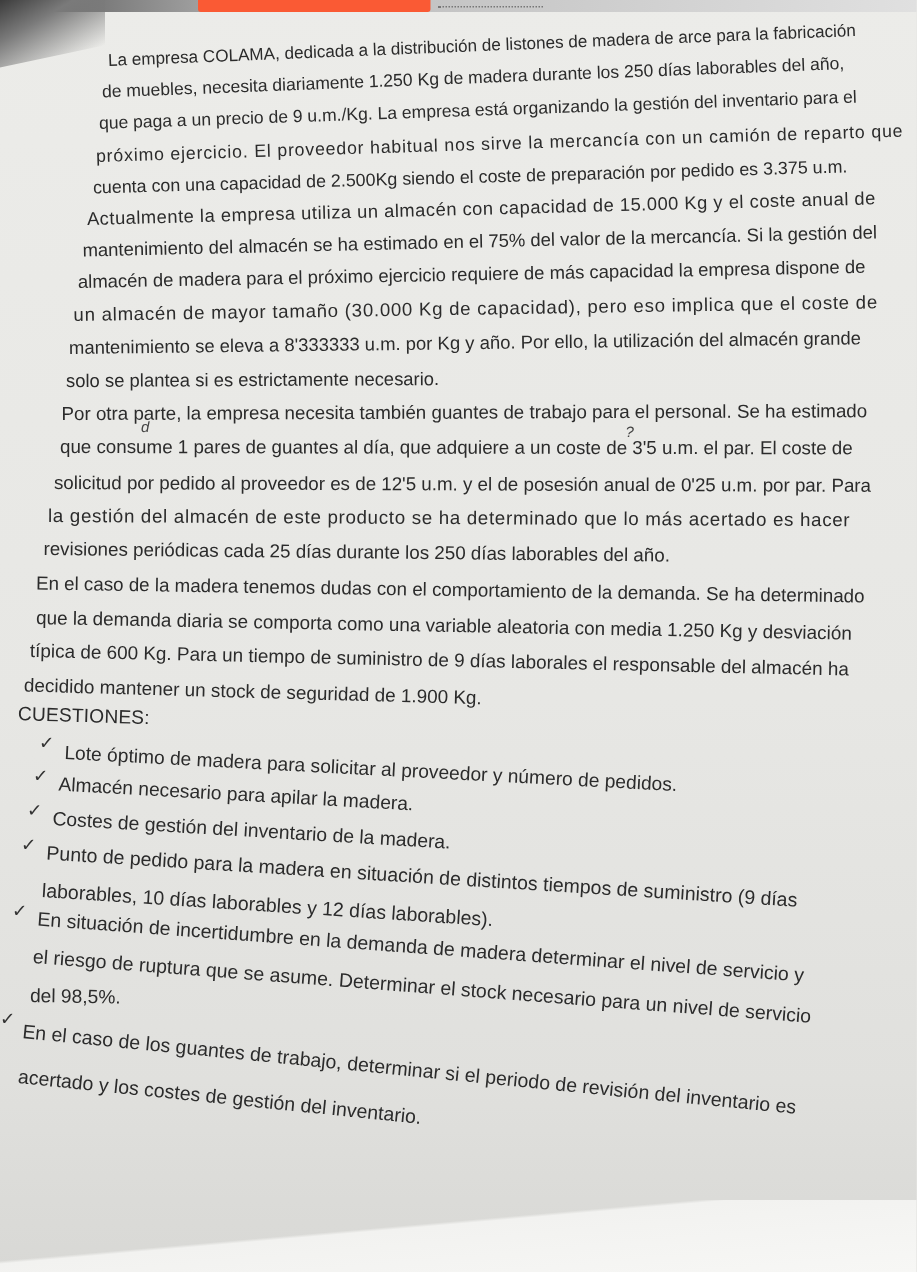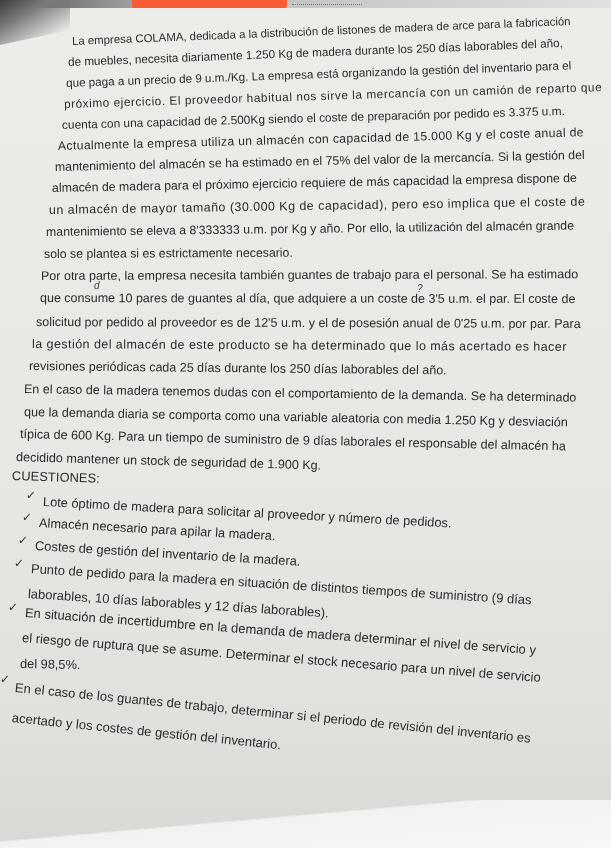--- a/index.html
+++ b/index.html
@@ -102,21 +102,21 @@
     <div class="line" style="left:58px;top:138px;transform:rotate(-1.5deg);font-size:12.2px;letter-spacing:0.35px;">Actualmente la empresa utiliza un almacén con capacidad de 15.000 Kg y el coste anual de</div>
     <div class="line" style="left:55px;top:159px;transform:rotate(-1.3deg);font-size:12.3px;">mantenimiento del almacén se ha estimado en el 75% del valor de la mercancía. Si la gestión del</div>
     <div class="line" style="left:52px;top:180px;transform:rotate(-1.1deg);font-size:12.3px;">almacén de madera para el próximo ejercicio requiere de más capacidad la empresa dispone de</div>
     <div class="line" style="left:49px;top:202px;transform:rotate(-0.9deg);font-size:12.4px;letter-spacing:0.5px;">un almacén de mayor tamaño (30.000 Kg de capacidad), pero eso implica que el coste de</div>
     <div class="line" style="left:46px;top:224px;transform:rotate(-0.7deg);font-size:12.3px;">mantenimiento se eleva a 8'333333 u.m. por Kg y año. Por ello, la utilización del almacén grande</div>
     <div class="line" style="left:44px;top:246px;transform:rotate(-0.3deg);font-size:12.3px;">solo se plantea si es estrictamente necesario.</div>
 
     <div class="line" style="left:41px;top:268px;transform:rotate(-0.2deg);font-size:12.5px;">Por otra parte, la empresa necesita también guantes de trabajo para el personal. Se ha estimado</div>
     <div class="annot" style="left:94px;top:280px;">d</div>
     <div class="annot" style="left:417px;top:283px;">?</div>
-    <div class="line" style="left:40px;top:290px;transform:rotate(0.1deg);font-size:12.5px;">que consume 10 pares de guantes al día, que adquiere a un coste de 3'5 u.m. el par. El coste de</div>
+    <div class="line" style="left:40px;top:290px;transform:rotate(0.1deg);font-size:12.5px;">que consume 1 pares de guantes al día, que adquiere a un coste de 3'5 u.m. el par. El coste de</div>
     <div class="line" style="left:36px;top:314px;transform:rotate(0.2deg);font-size:12.5px;">solicitud por pedido al proveedor es de 12'5 u.m. y el de posesión anual de 0'25 u.m. por par. Para</div>
     <div class="line" style="left:32px;top:336px;transform:rotate(0.3deg);font-size:12.5px;letter-spacing:0.45px;">la gestión del almacén de este producto se ha determinado que lo más acertado es hacer</div>
     <div class="line" style="left:29px;top:358px;transform:rotate(0.6deg);font-size:12.5px;">revisiones periódicas cada 25 días durante los 250 días laborables del año.</div>
 
     <div class="line" style="left:24px;top:381px;transform:rotate(0.9deg);font-size:12.5px;">En el caso de la madera tenemos dudas con el comportamiento de la demanda. Se ha determinado</div>
     <div class="line" style="left:24px;top:404px;transform:rotate(1.1deg);font-size:12.6px;">que la demanda diaria se comporta como una variable aleatoria con media 1.250 Kg y desviación</div>
     <div class="line" style="left:20px;top:426px;transform:rotate(1.3deg);font-size:12.6px;">típica de 600 Kg. Para un tiempo de suministro de 9 días laborales el responsable del almacén ha</div>
     <div class="line" style="left:16px;top:449px;transform:rotate(1.6deg);font-size:12.6px;">decidido mantener un stock de seguridad de 1.900 Kg.</div>
 
     <div class="line heading" style="left:12px;top:468px;transform:rotate(1.8deg);font-size:12.8px;">CUESTIONES:</div>

